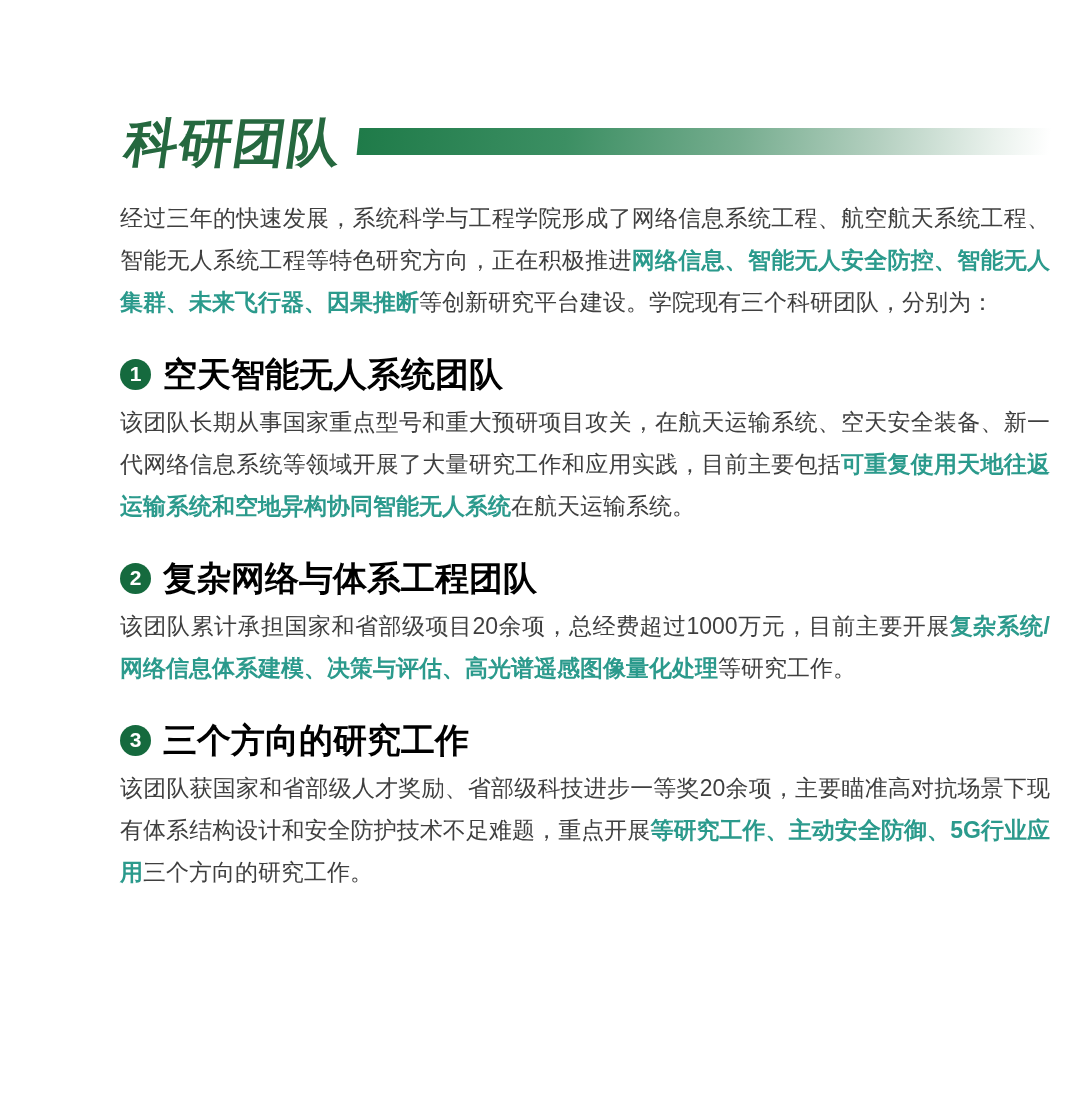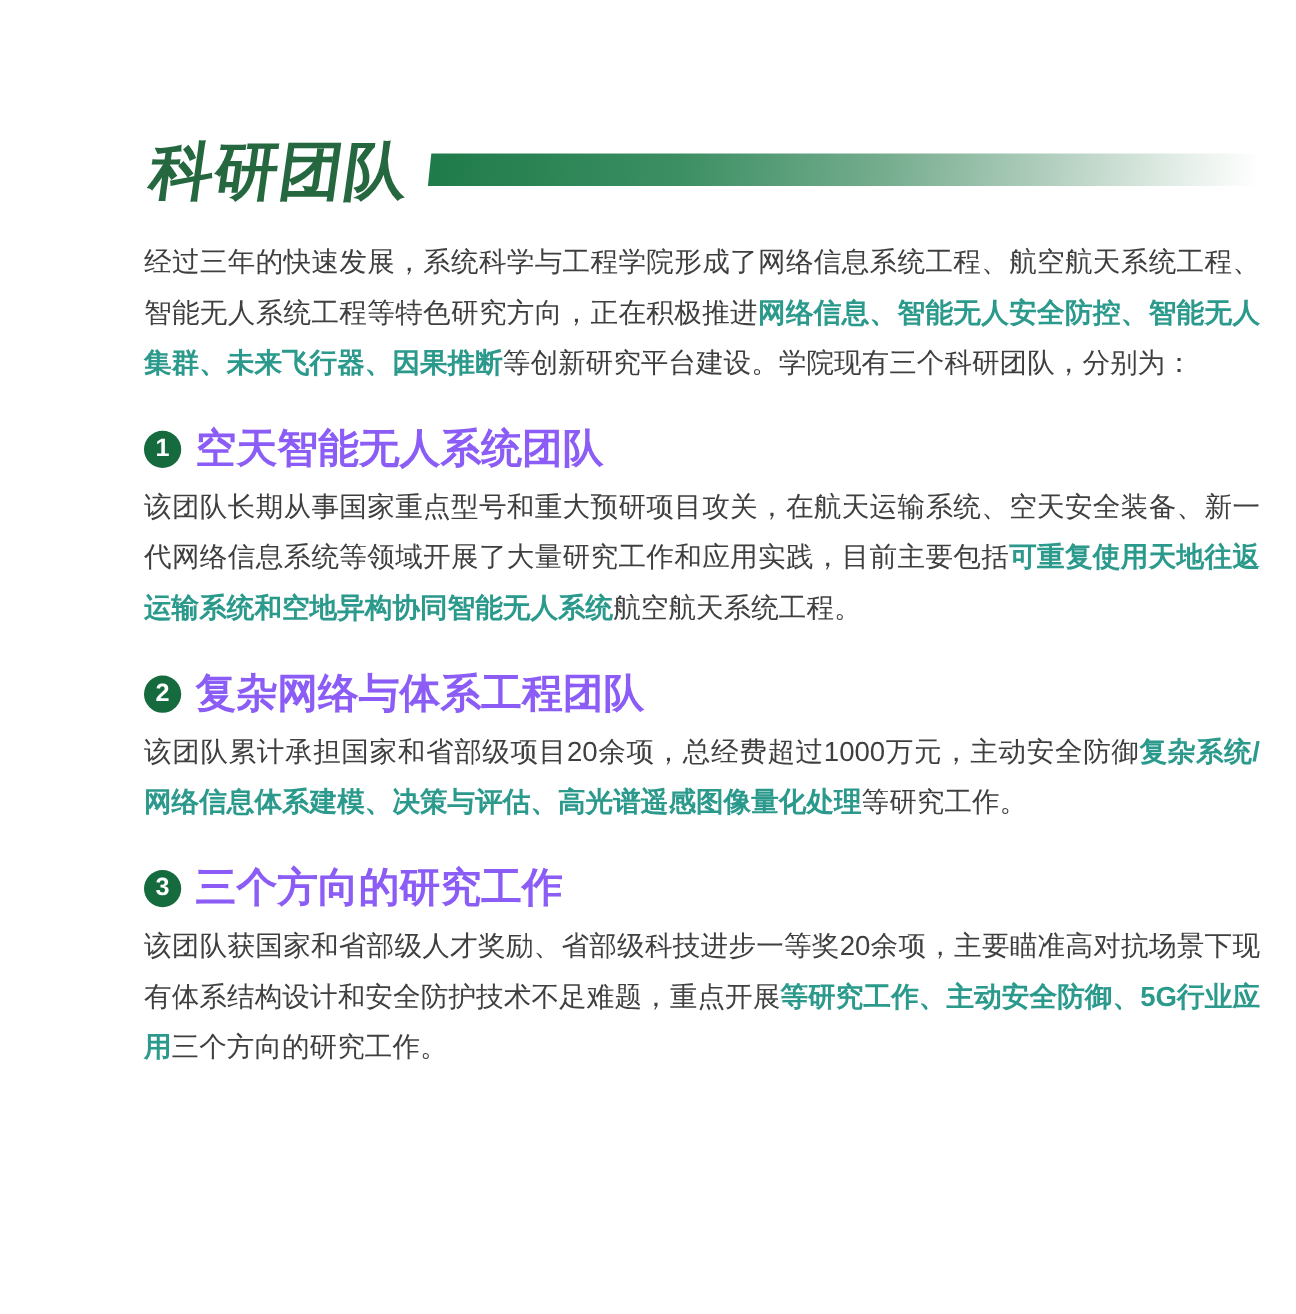--- a/index.html
+++ b/index.html
@@ -75,50 +75,50 @@
     font-size: 21px;
     font-weight: bold;
     display: flex;
     align-items: center;
     justify-content: center;
     flex: 0 0 auto;
   }
   .team-name {
     font-size: 34px;
     font-weight: 800;
-    color: #8b5cf6;
+    color: #000000;
     white-space: nowrap;
   }
 </style>
 </head>
 <body>
 
 <div class="content">
 
   <div class="title-row">
     <span class="page-title">科研团队</span>
     <div class="title-bar"></div>
   </div>
 
   <div class="para intro"><span>经过三年的快速发展，系统科学与工程学院形成了网络信息系统工程、航空航天系统工程、智能无人系统工程等特色研究方向，正在积极推进</span><span class="hl">网络信息、智能无人安全防控、智能无人集群、未来飞行器、因果推断</span><span>等创新研究平台建设。学院现有三个科研团队，分别为：</span></div>
 
   <div class="team">
     <div class="team-heading">
       <span class="badge">1</span>
       <span class="team-name">空天智能无人系统团队</span>
     </div>
-    <div class="para"><span>该团队长期从事国家重点型号和重大预研项目攻关，在航天运输系统、空天安全装备、新一代网络信息系统等领域开展了大量研究工作和应用实践，目前主要包括</span><span class="hl">可重复使用天地往返运输系统和空地异构协同智能无人系统</span><span>航空航天系统工程。</span></div>
+    <div class="para"><span>该团队长期从事国家重点型号和重大预研项目攻关，在航天运输系统、空天安全装备、新一代网络信息系统等领域开展了大量研究工作和应用实践，目前主要包括</span><span class="hl">可重复使用天地往返运输系统和空地异构协同智能无人系统</span><span>在航天运输系统。</span></div>
   </div>
 
   <div class="team">
     <div class="team-heading">
       <span class="badge">2</span>
       <span class="team-name">复杂网络与体系工程团队</span>
     </div>
-    <div class="para"><span>该团队累计承担国家和省部级项目20余项，总经费超过1000万元，主动安全防御</span><span class="hl">复杂系统/网络信息体系建模、决策与评估、高光谱遥感图像量化处理</span><span>等研究工作。</span></div>
+    <div class="para"><span>该团队累计承担国家和省部级项目20余项，总经费超过1000万元，目前主要开展</span><span class="hl">复杂系统/网络信息体系建模、决策与评估、高光谱遥感图像量化处理</span><span>等研究工作。</span></div>
   </div>
 
   <div class="team">
     <div class="team-heading">
       <span class="badge">3</span>
       <span class="team-name">三个方向的研究工作</span>
     </div>
     <div class="para"><span>该团队获国家和省部级人才奖励、省部级科技进步一等奖20余项，主要瞄准高对抗场景下现有体系结构设计和安全防护技术不足难题，重点开展</span><span class="hl">等研究工作、主动安全防御、5G行业应用</span><span>三个方向的研究工作。</span></div>
   </div>
 

